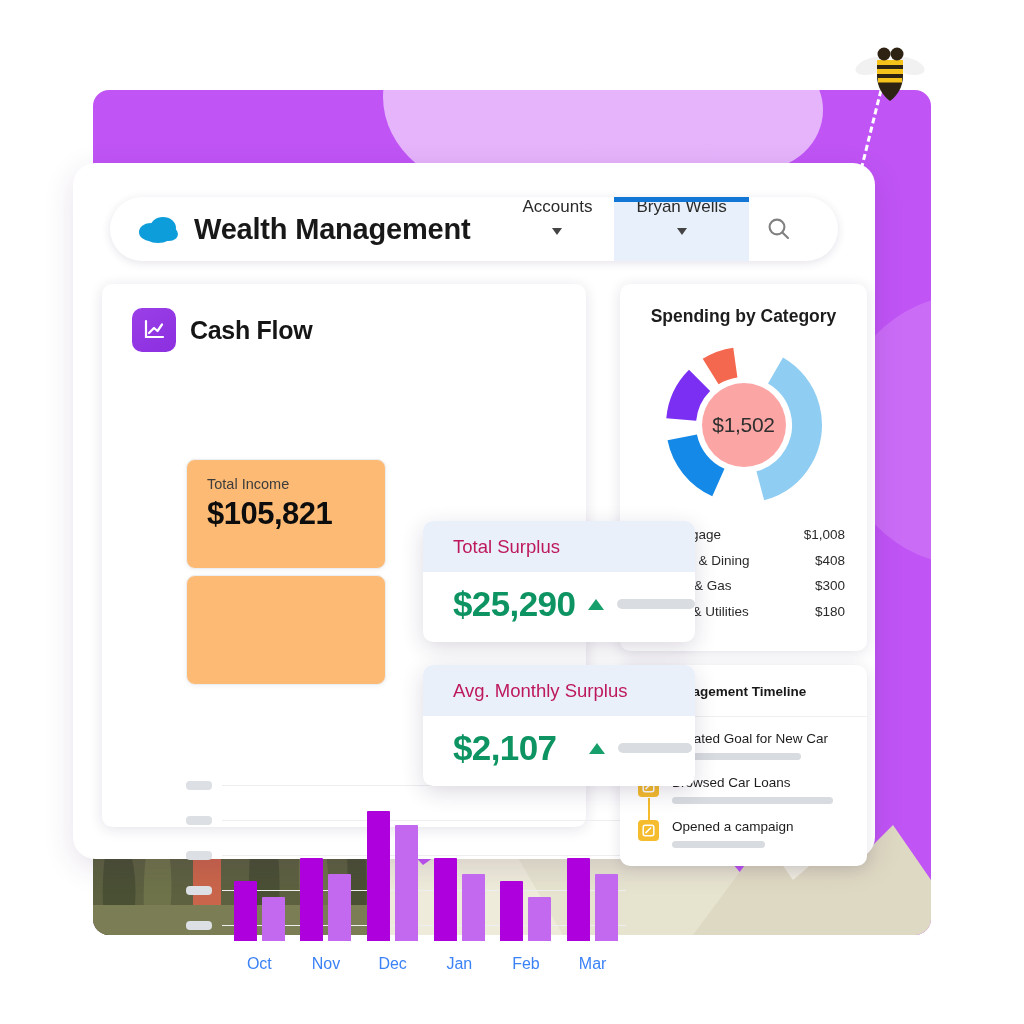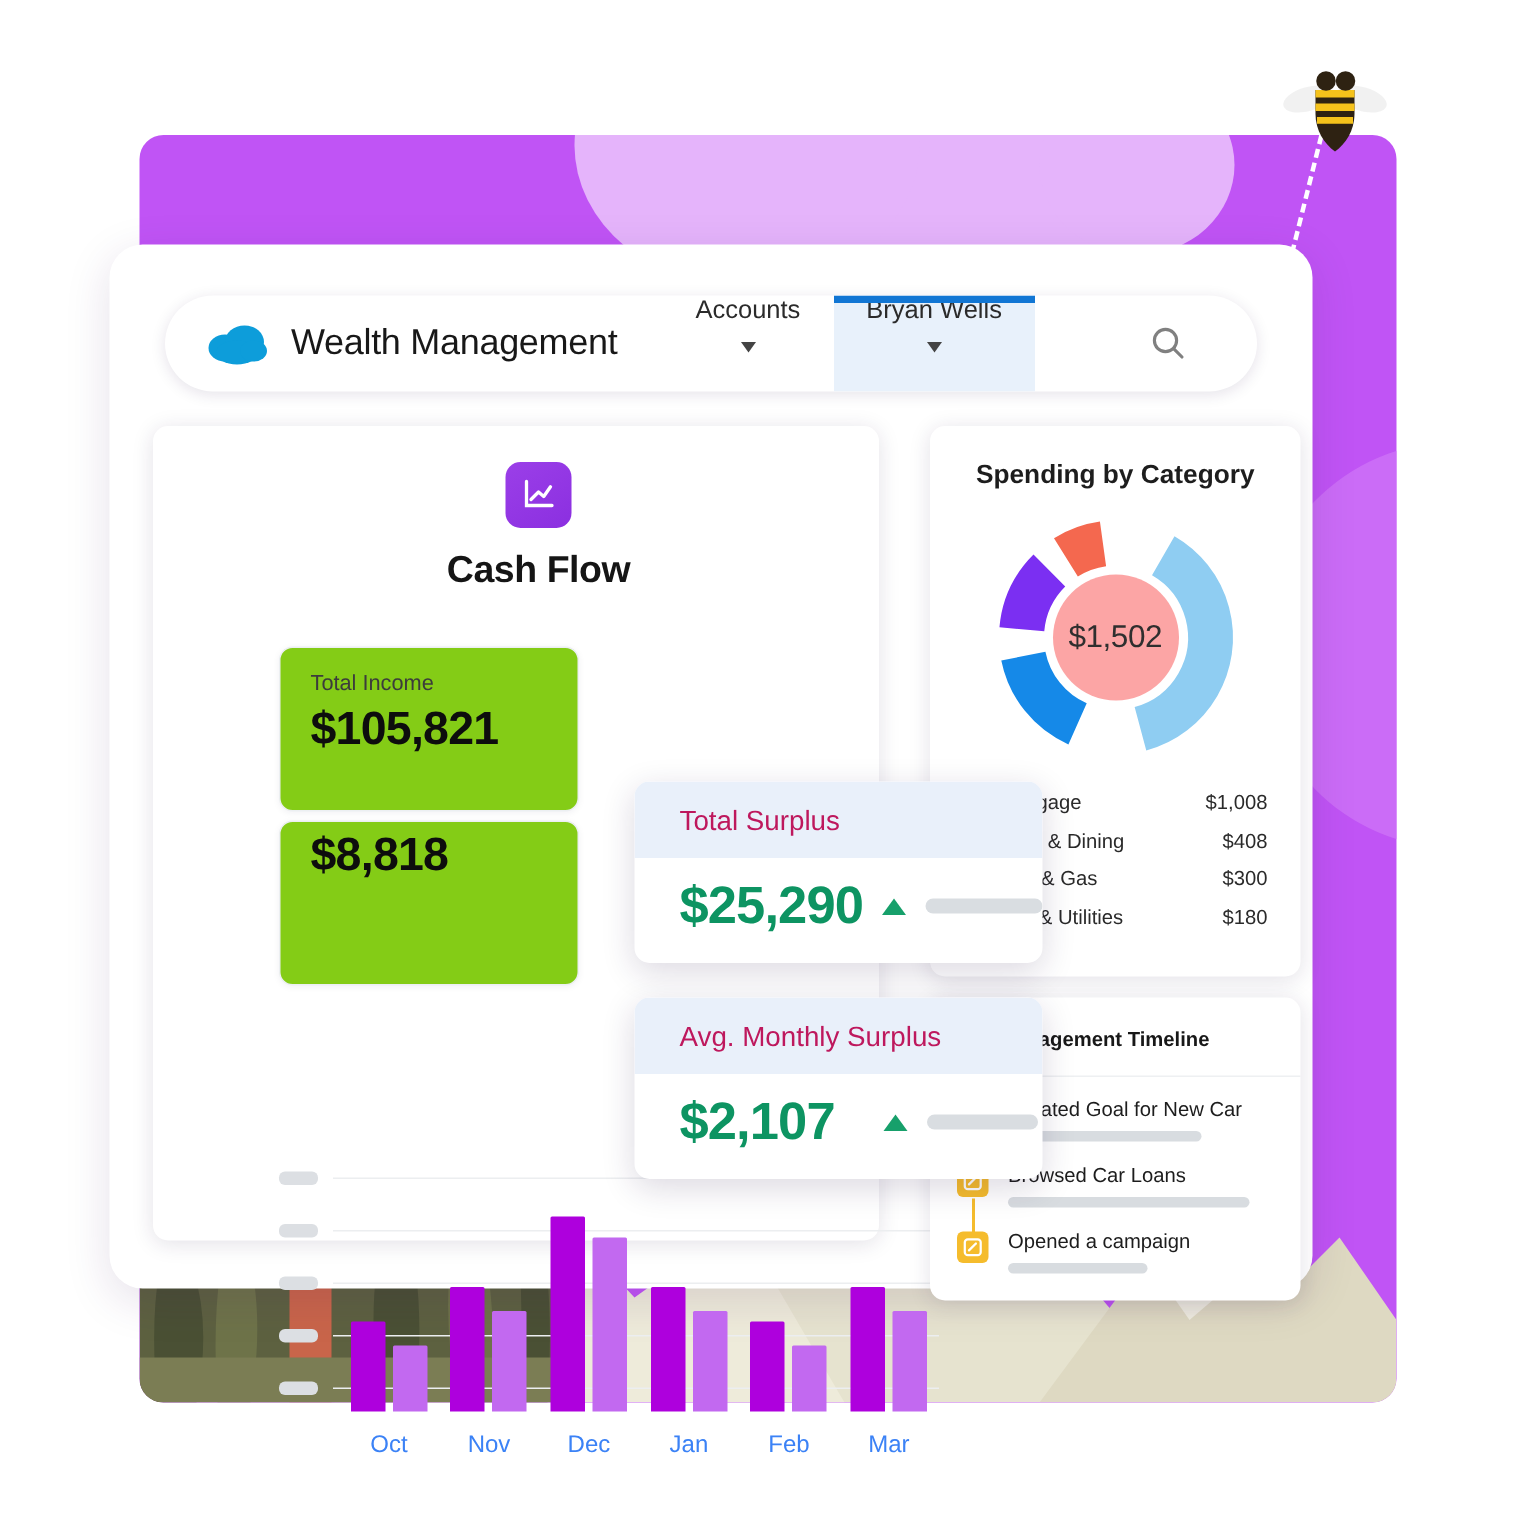--- a/index.html
+++ b/index.html
@@ -31,46 +31,46 @@
              background:#ffffff; border-radius:22px; z-index:30;
              box-shadow:0 8px 30px rgba(60,20,90,.13); }
 
   
   .navbar { position:absolute; left:37px; top:34px; width:728px; height:64px;
             background:#ffffff; border-radius:32px 32px 32px 32px;
             box-shadow:0 2px 10px rgba(40,20,70,.12); overflow:hidden;
             display:flex; align-items:center; }
   .brand { display:flex; align-items:center; gap:14px; padding-left:26px; }
   .cloud-logo { position:relative; width:44px; height:30px; }
-  .brand-name { font-size:24px; font-weight:400; color:#181818; letter-spacing:-.2px;
+  .brand-name { font-size:29px; font-weight:700; color:#181818; letter-spacing:-.2px;
                 white-space:nowrap; }
   .nav-tabs { display:flex; align-items:stretch; height:64px; margin-left:30px; }
   .tab { display:flex; align-items:center; gap:9px; padding:0 22px; height:64px;
          font-size:17px; color:#2b2b2b; position:relative;flex-direction:column; }
   .tab.active { background:#e8f1fb; }
   .tab.active::before { content:""; position:absolute; left:0; right:0; top:0; height:5px;
                         background:#1176d4; }
   .caret { width:0; height:0; border-left:5.5px solid transparent; border-right:5.5px solid transparent;
            border-top:7px solid #444; margin-top:2px; }
   .search-btn { margin-left:auto; margin-right:46px; display:flex; align-items:center; }
 
   
   .left-panel { position:absolute; left:29px; top:121px; width:484px; height:543px;
                 background:#ffffff; border-radius:10px;
                 box-shadow:0 2px 14px rgba(40,20,70,.13); }
   .right-col { position:absolute; left:547px; top:121px; width:247px; }
 
-  .panel-head { display:flex; align-items:center; gap:14px; padding:24px 0 0 30px;flex-direction:column; }
+  .panel-head { display:flex; align-items:center; gap:14px; padding:24px 0 0 30px; }
   .cf-icon { width:44px; height:44px; border-radius:10px;
              background:linear-gradient(145deg,#9b3fe8,#8b2fe0);
              display:flex; align-items:center; justify-content:center; }
   .cf-title { font-size:25px; font-weight:700; color:#151515; letter-spacing:-.3px; }
 
-  .stat-card { position:absolute; background:#84cc16; border:1px solid #eceff2; border-radius:9px;
-               box-shadow:0 1px 5px rgba(30,20,60,.06); }
+  .stat-card { position:absolute; background:#fdba74; border:1px solid #eceff2; border-radius:9px;
+               box-shadow:0 1px 5px rgba(30,20,60,.06);margin-top:28px; }
   .stat-card .lbl { font-size:14.5px; color:#3c3c3c; padding:16px 0 0 20px; }
   .stat-card .val { font-size:31px; font-weight:700; color:#0d0d0d; padding:4px 0 0 20px;
                     letter-spacing:-.5px; }
   #card-income  { left:113px; top:268px; width:200px; height:110px; }
   #card-avginc  { left:113px; top:384px; width:200px; height:110px; }
 
   
   .float-card { position:absolute; width:272px; border-radius:10px; overflow:hidden;
                 background:#ffffff; box-shadow:0 6px 22px rgba(40,20,70,.16); z-index:45; }
   .float-card .fhead { background:#e9f0fa; padding:15px 0 14px 30px;
@@ -215,21 +215,20 @@
         </span>
         <span class="cf-title">Cash Flow</span>
       </div>
     </div>
 
     <div class="stat-card" id="card-income">
       <div class="lbl">Total Income</div>
       <div class="val">$105,821</div>
     </div>
     <div class="stat-card" id="card-avginc">
-      <div class="val">$8,818</div>
     </div>
 
     <div class="float-card" id="float-total">
       <div class="fhead">Total Surplus</div>
       <div class="fbody">
         <span class="fval">$25,290</span>
         <span class="tri-up"></span>
         <span class="ghost-bar" style="width:78px"></span>
       </div>
     </div>

